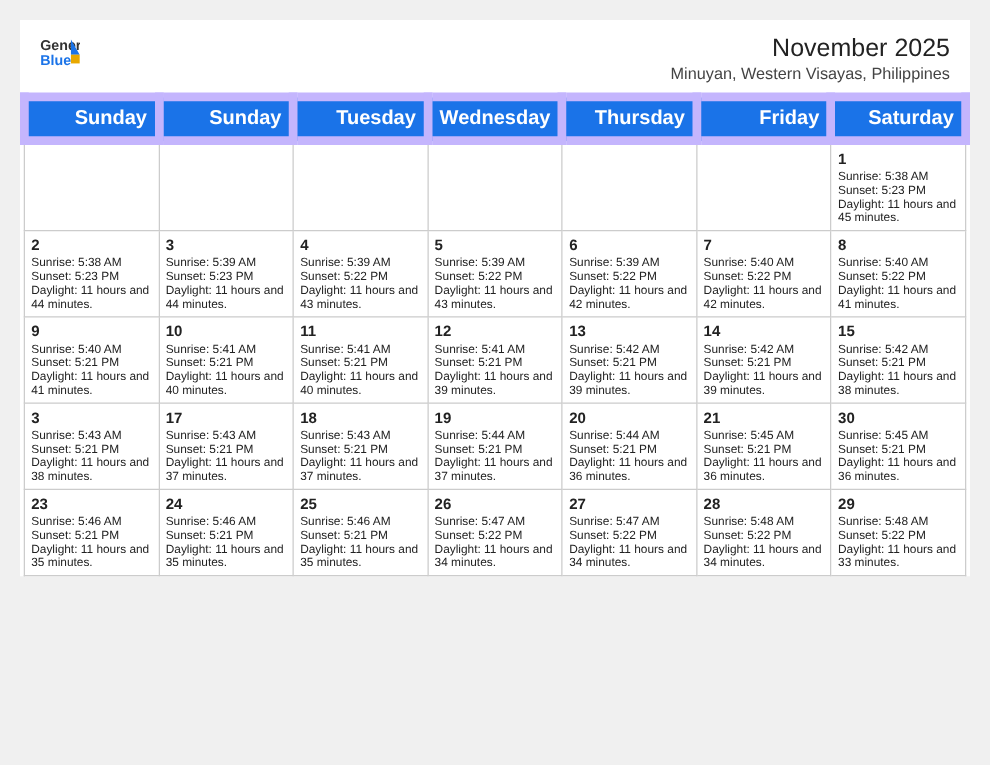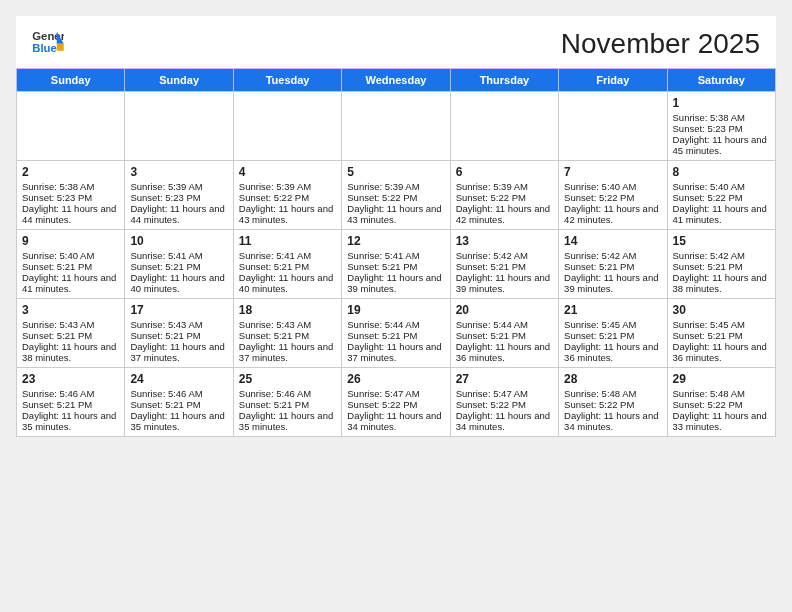--- a/index.html
+++ b/index.html
@@ -27,41 +27,41 @@
       gap: 4px;
     }
     .logo-icon {
       width: 32px;
       height: 28px;
     }
     .title-block {
       text-align: right;
     }
     .month-title {
-      font-size: 28px;
+      font-size: 20px;
       color: #222;
       font-weight: normal;
     }
     .location {
       font-size: 13px;
       color: #444;
     }
     .calendar {
       width: 100%;
       border-collapse: collapse;
       border: 1px solid #ccc;
     }
     .calendar th {
       background: #1a73e8;
       color: #fff;
-      font-size: 11px;
+      font-size: 16px;
       font-weight: bold;
-      text-align: center;
+      text-align: right;
       padding: 5px 6px;
-      border: 1px solid #c4b5fd;
+      border: 7px solid #c4b5fd;
     }
     .calendar td {
       vertical-align: top;
       border: 1px solid #ccc;
       padding: 4px 5px;
       width: calc(100%/7);
       min-height: 80px;
       font-size: 9.5px;
       color: #222;
       background: #fff;
@@ -83,20 +83,21 @@
     <div class="logo">
       <svg class="logo-icon" viewBox="0 0 36 32">
         <text x="0" y="14" font-size="13" font-weight="bold" fill="#333">General</text>
         <text x="0" y="27" font-size="13" font-weight="bold" fill="#1a73e8">Blue</text>
         <polygon points="28,4 36,18 28,18" fill="#1a73e8"></polygon>
         <polygon points="28,18 36,18 36,26 28,26" fill="#e8a800"></polygon>
       </svg>
     </div>
     <div class="title-block">
       <div class="month-title">November 2025</div>
+      <div class="location">Minuyan, Western Visayas, Philippines</div>
     </div>
   </div>
 
   <table class="calendar">
     <thead>
       <tr>
 
       <th>Sunday</th>
           <th>Sunday</th>
           <th>Tuesday</th>

